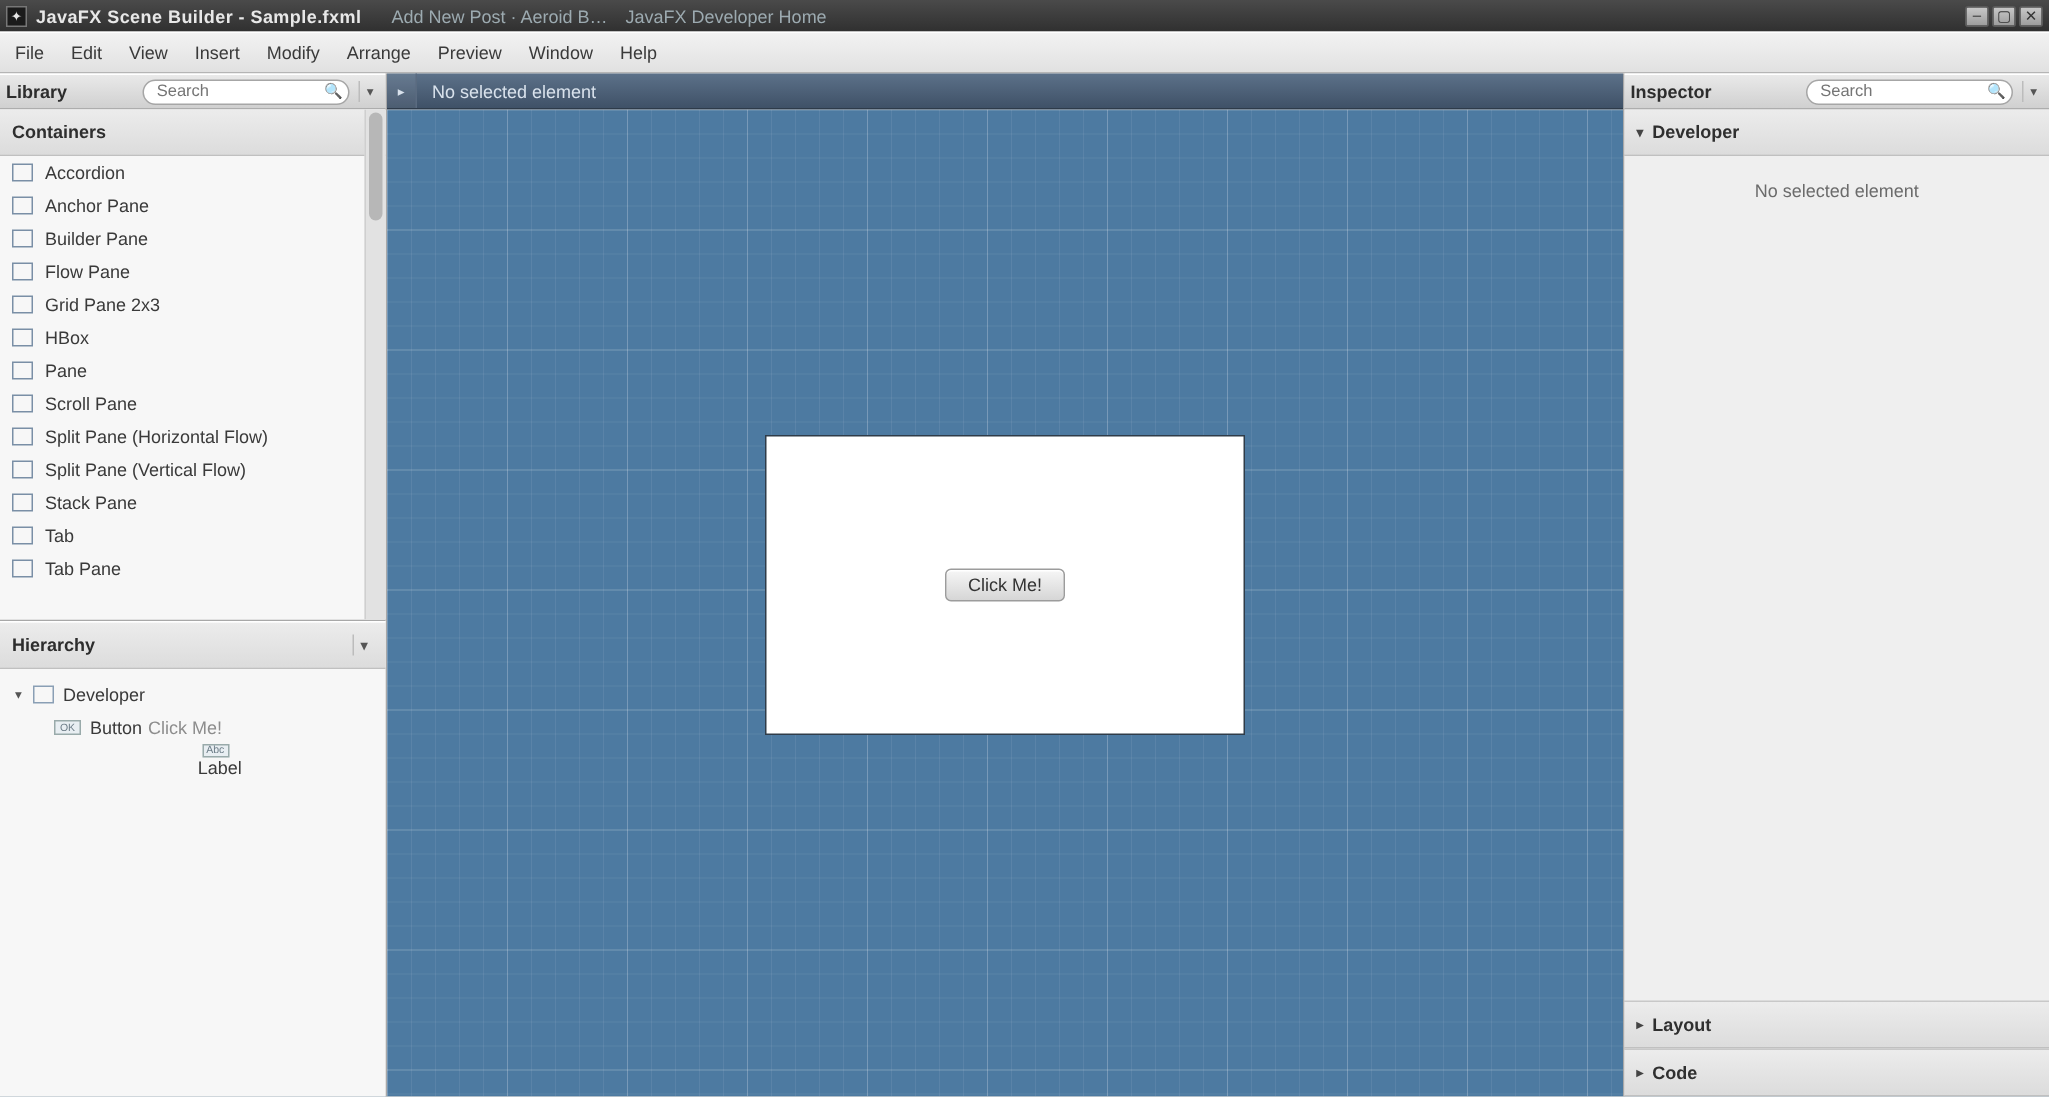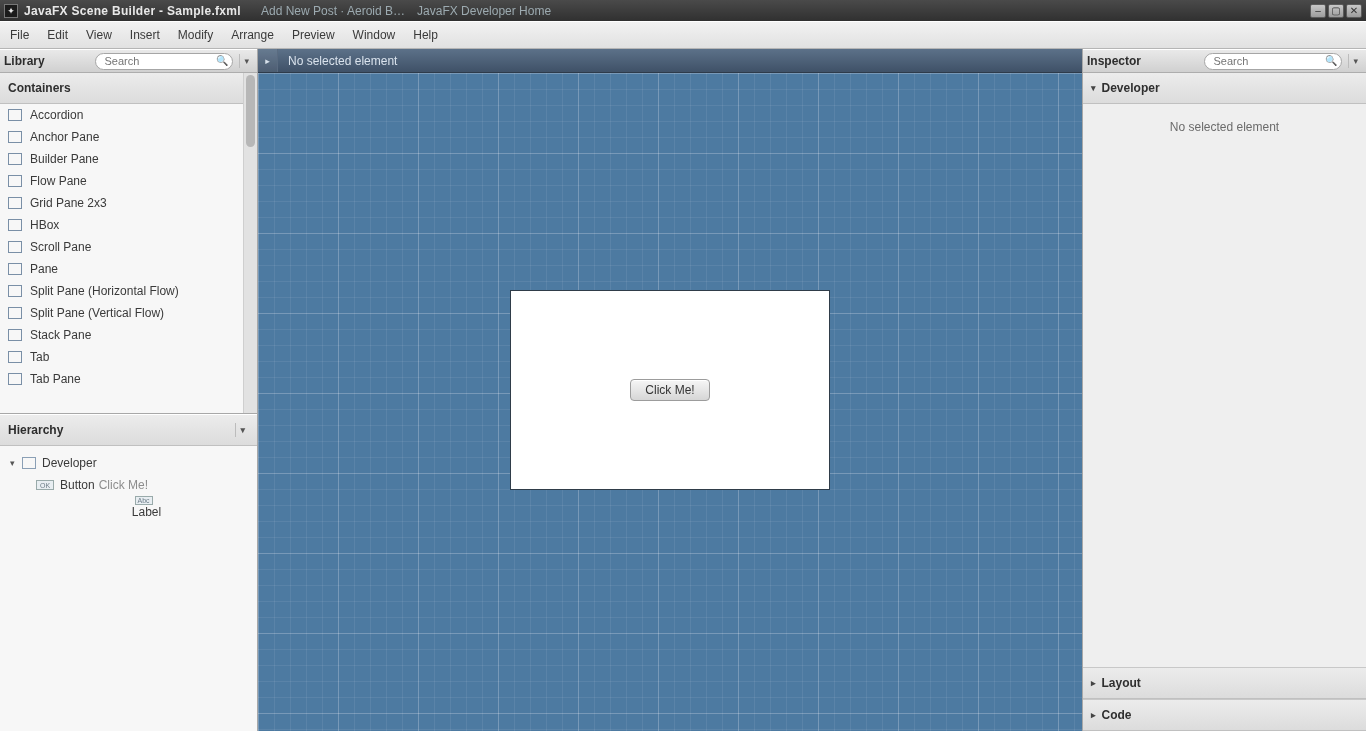--- a/index.html
+++ b/index.html
@@ -135,25 +135,25 @@
       <div class="lib-item">
           <span class="icon"></span>
           <span>Grid Pane 2x3</span>
         </div>
       <div class="lib-item">
           <span class="icon"></span>
           <span>HBox</span>
         </div>
       <div class="lib-item">
           <span class="icon"></span>
+          <span>Pane</span>
+        </div>
+      <div class="lib-item">
+          <span class="icon"></span>
           <span>Scroll Pane</span>
-        </div>
-      <div class="lib-item">
-          <span class="icon"></span>
-          <span>Pane</span>
         </div>
       <div class="lib-item">
           <span class="icon"></span>
           <span>Split Pane (Horizontal Flow)</span>
         </div>
       <div class="lib-item">
           <span class="icon"></span>
           <span>Split Pane (Vertical Flow)</span>
         </div>
       <div class="lib-item">

